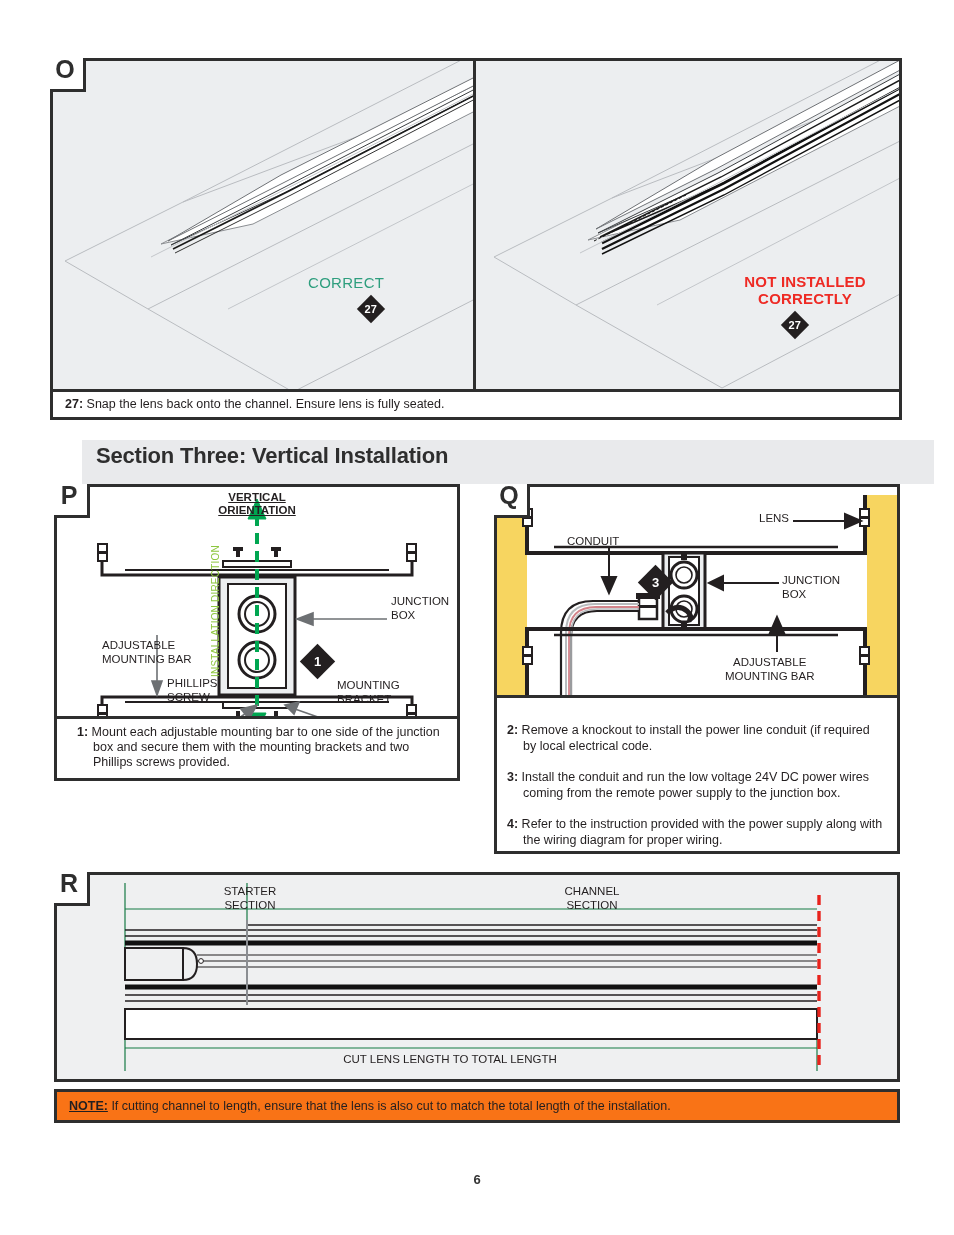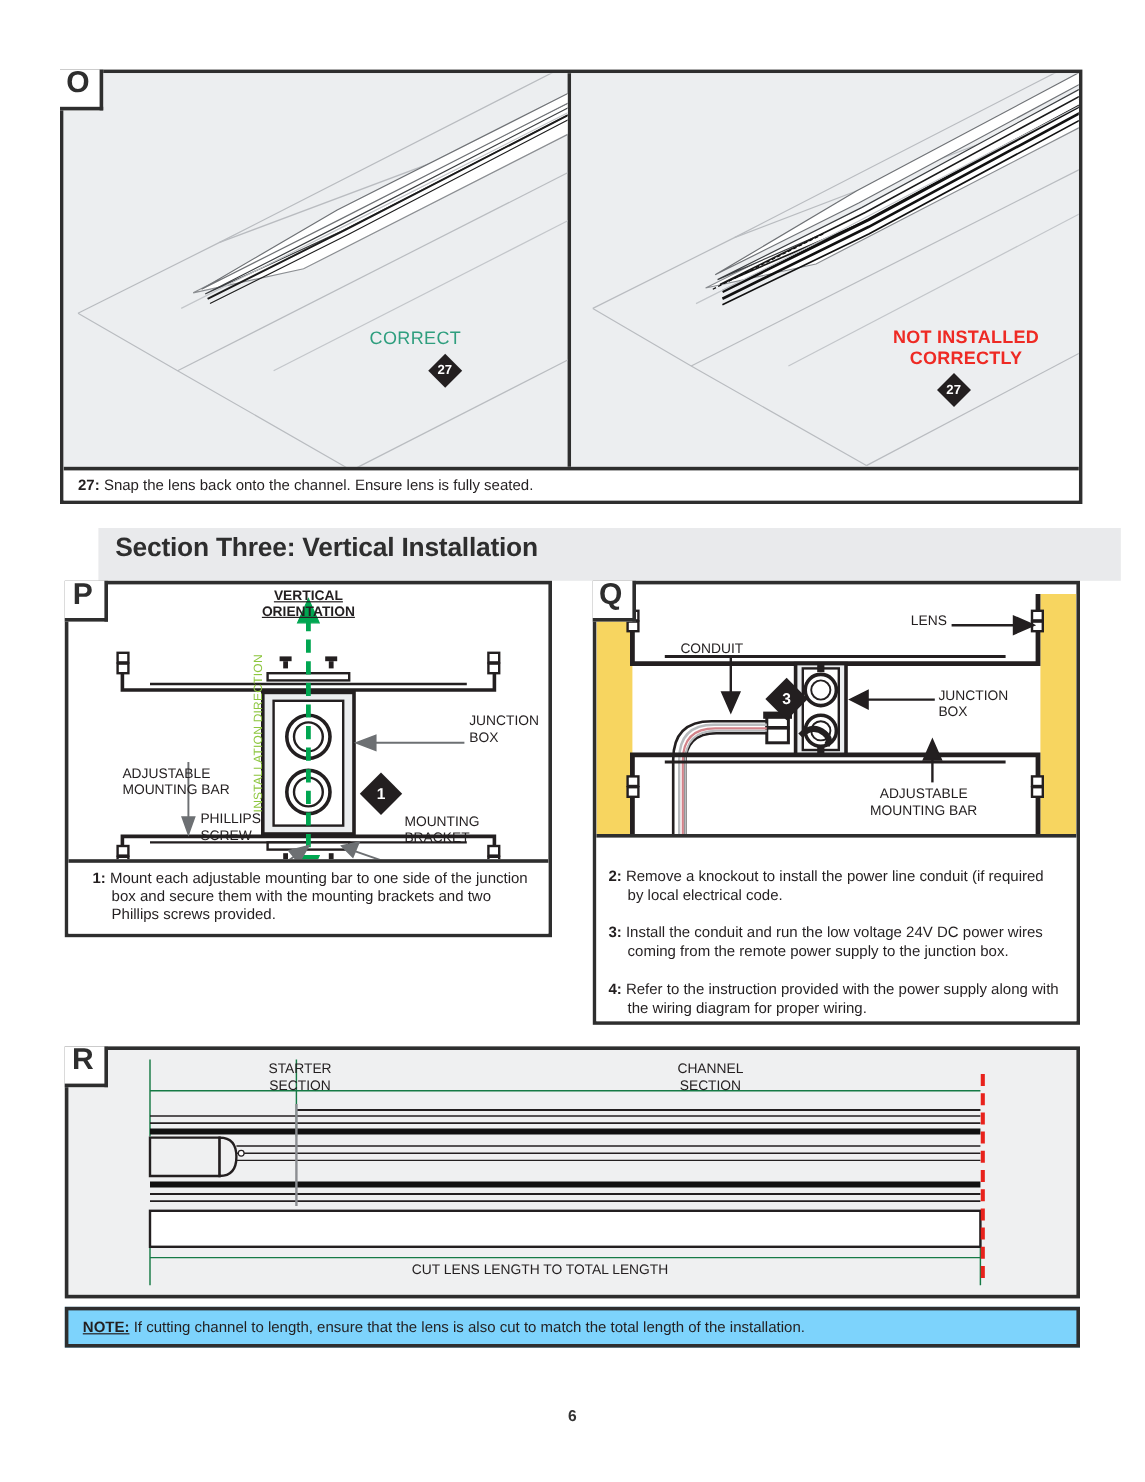--- a/index.html
+++ b/index.html
@@ -227,21 +227,21 @@
     left: 54px; top: 872px;
     width: 846px; height: 210px;
     background: #eff0f1;
   }
   #note-box {
     position: absolute;
     left: 54px; top: 1089px;
     width: 846px; height: 34px;
     border: 3px solid #2e2e2e;
     box-sizing: border-box;
-    background: #7dd3fc;
+    background: #f97316;
   }
   #note-box div {
     position: absolute;
     left: 12px; top: 7px;
     font-size: 12.5px;
     color: #231f20;
   }
   #note-box u { font-weight: bold; text-decoration: underline; }
 
   .r-label {

